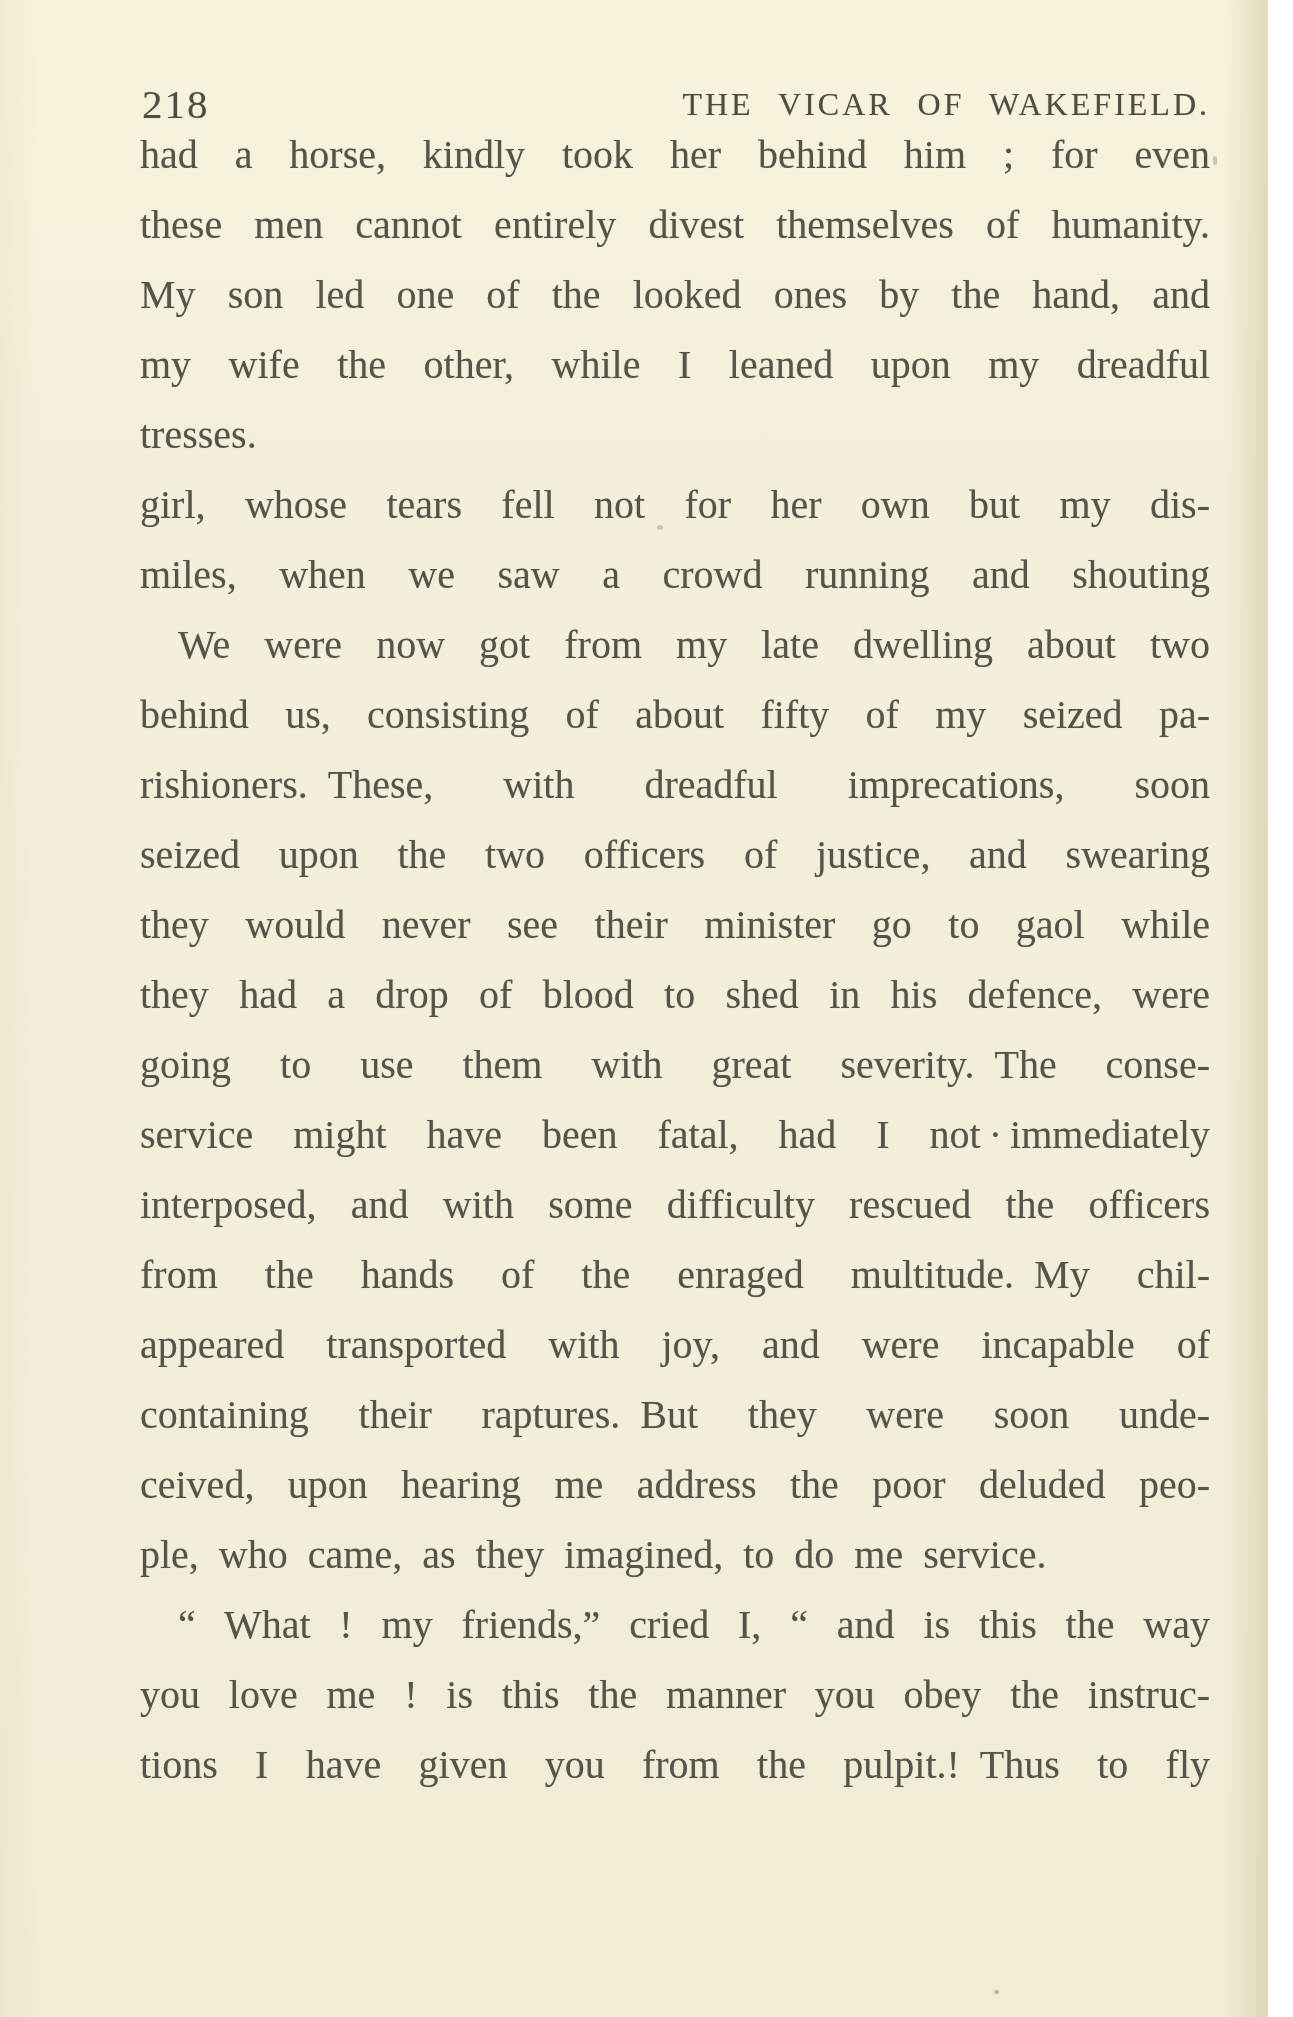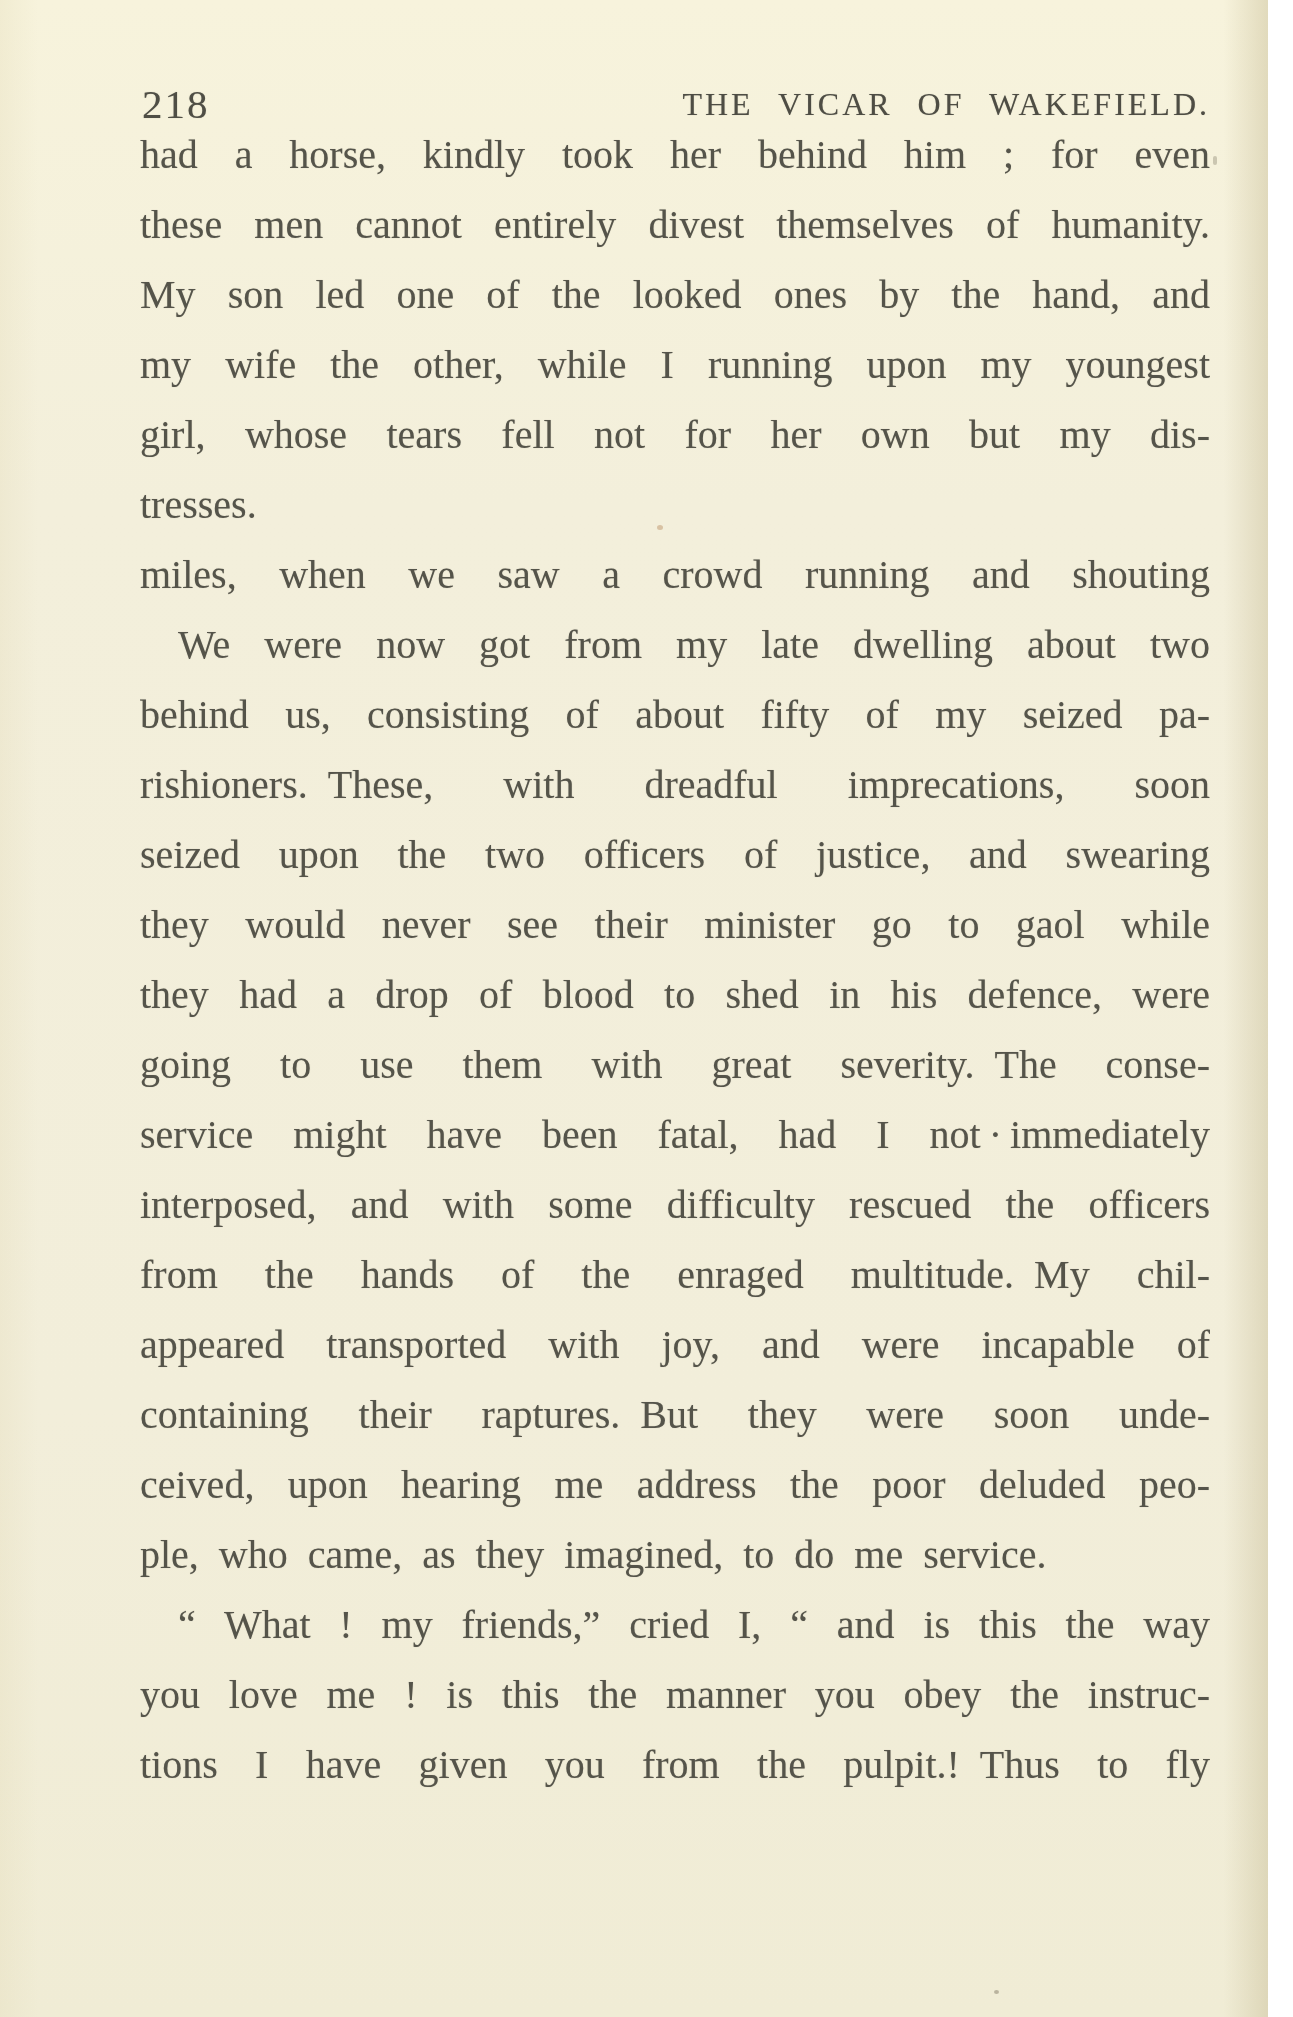--- a/index.html
+++ b/index.html
@@ -55,23 +55,23 @@
 <body>
 
 <div class="page">
   <div class="header-number">218</div>
   <div class="header-title">THE VICAR OF WAKEFIELD.</div>
 
   <div class="page-body">
       <div class="line justified">had a horse, kindly took her behind him ; for even</div>
       <div class="line justified">these men cannot entirely divest themselves of humanity.</div>
       <div class="line justified">My son led one of the looked ones by the hand, and</div>
-      <div class="line justified">my wife the other, while I running upon my youngest</div>
+      <div class="line justified">my wife the other, while I leaned upon my dreadful</div>
+      <div class="line para-end">tresses.</div>
       <div class="line justified">girl, whose tears fell not for her own but my dis-</div>
-      <div class="line para-end">tresses.</div>
       <div class="line justified">miles, when we saw a crowd running and shouting</div>
       <div class="line justified indent">We were now got from my late dwelling about two</div>
       <div class="line justified">behind us, consisting of about fifty of my seized pa-</div>
       <div class="line justified">rishioners. These, with dreadful imprecations, soon</div>
       <div class="line justified">seized upon the two officers of justice, and swearing</div>
       <div class="line justified">they would never see their minister go to gaol while</div>
       <div class="line justified">they had a drop of blood to shed in his defence, were</div>
       <div class="line justified">going to use them with great severity. The conse-</div>
       <div class="line justified">service might have been fatal, had I not · immediately</div>
       <div class="line justified">interposed, and with some difficulty rescued the officers</div>

